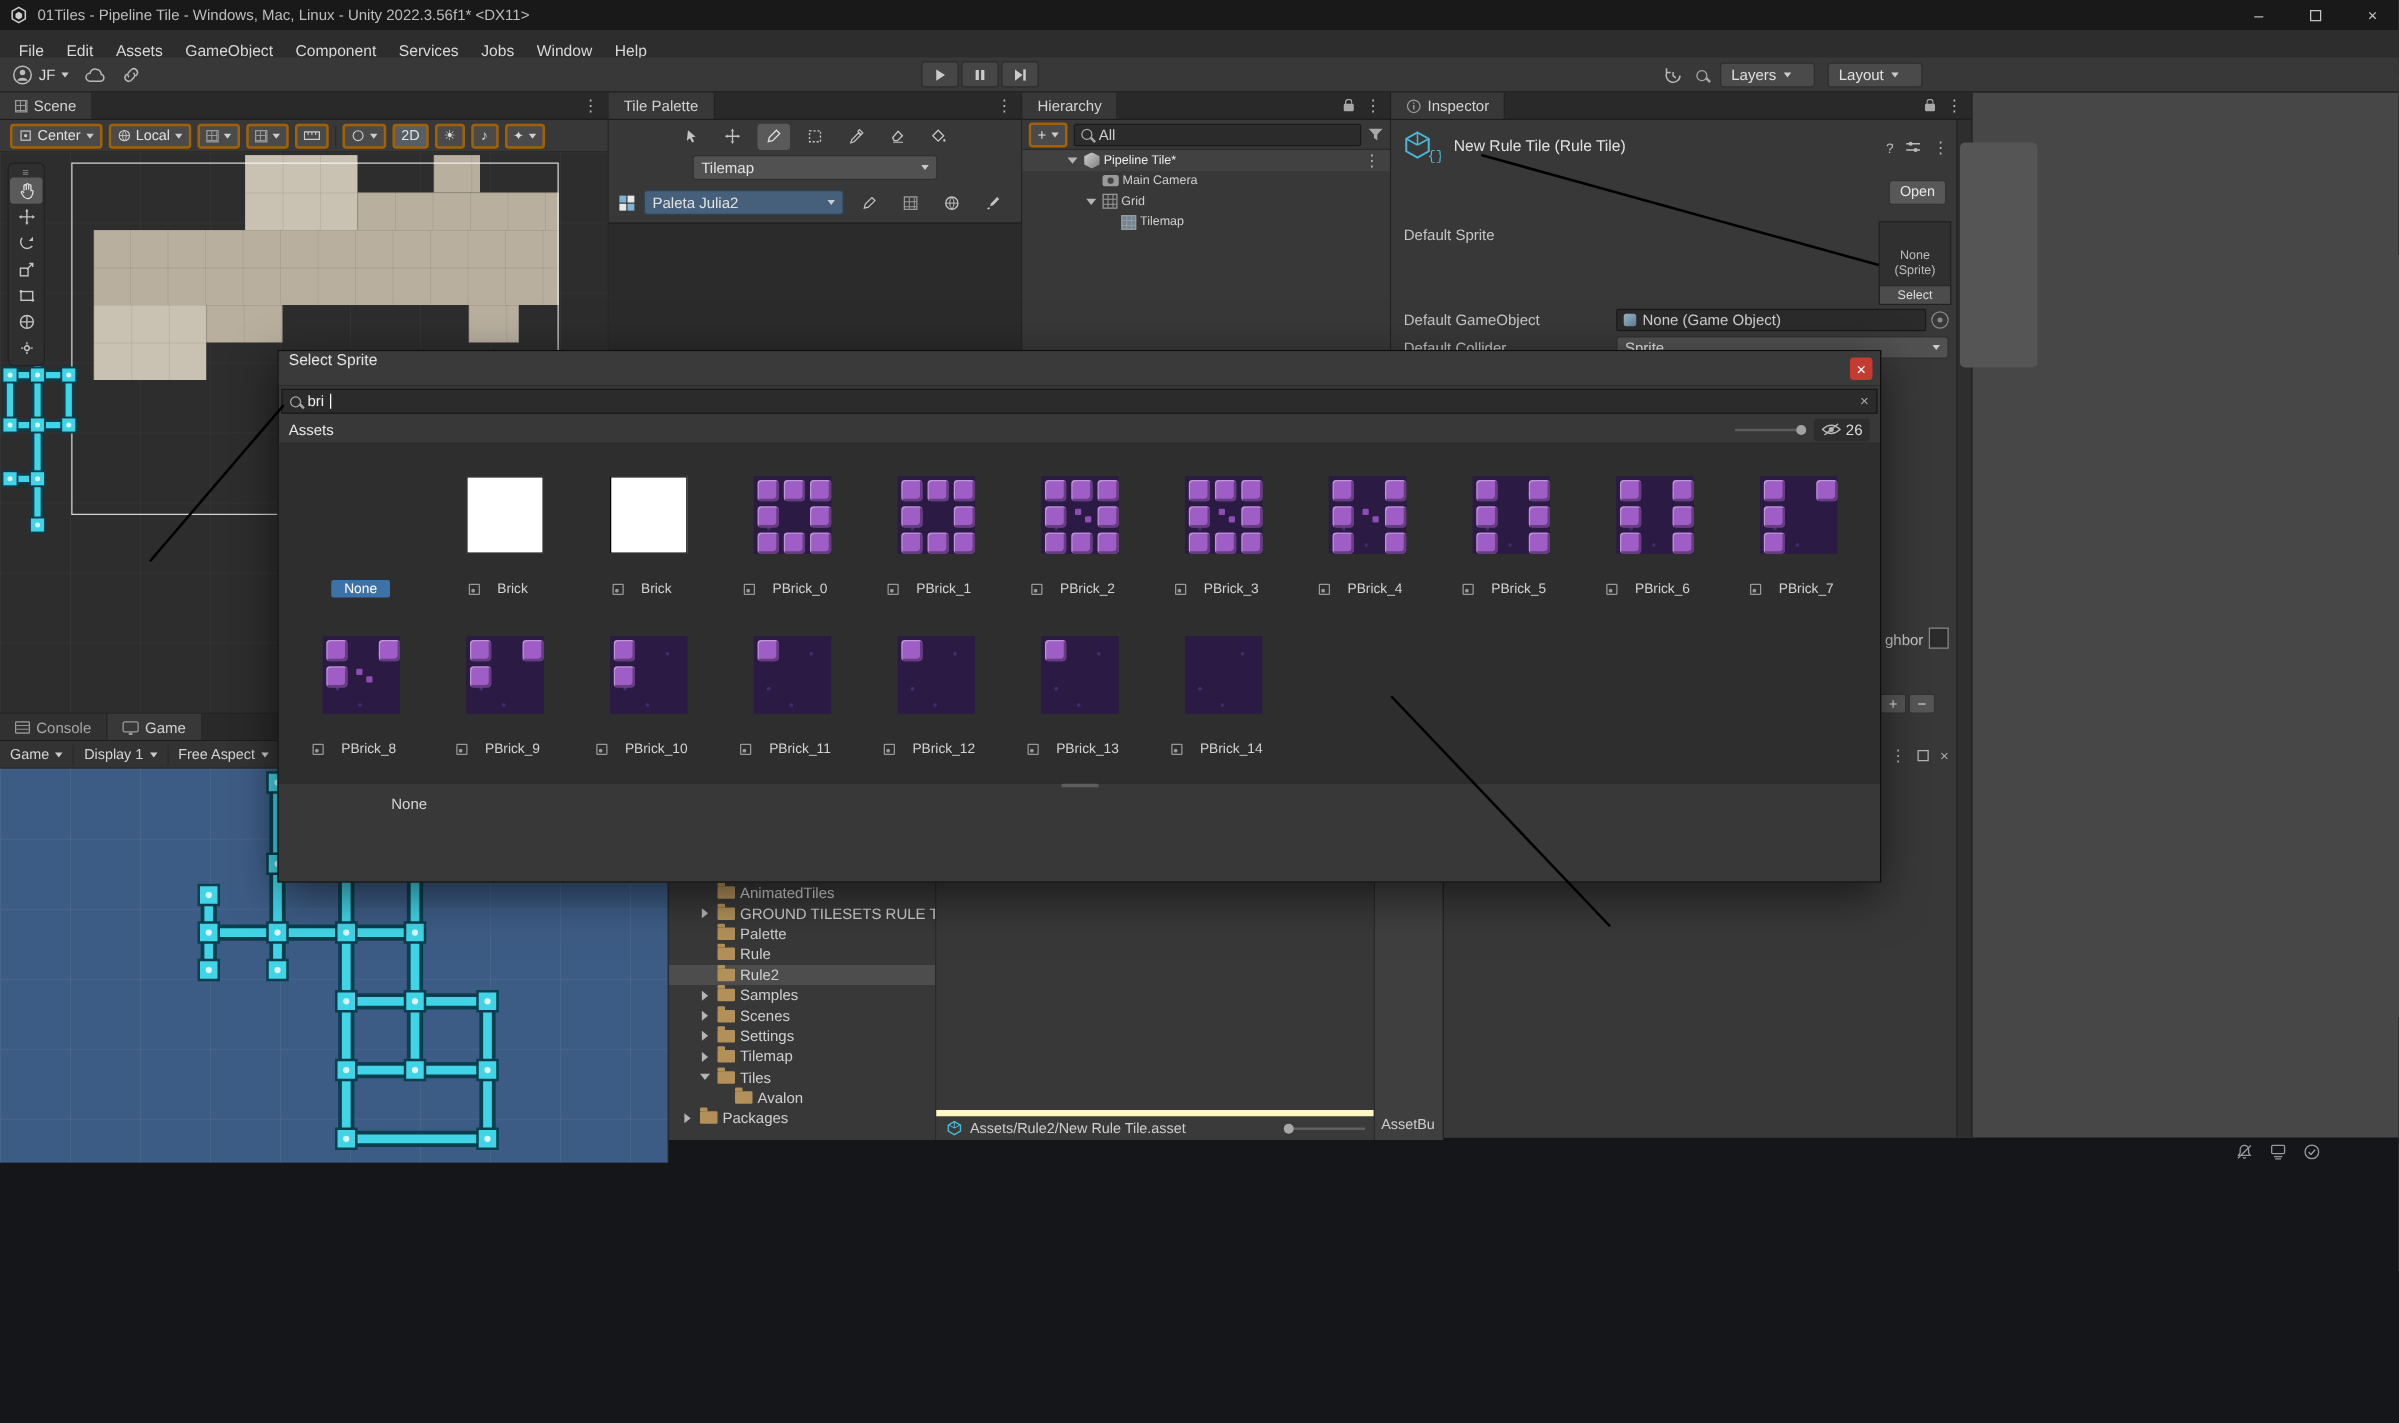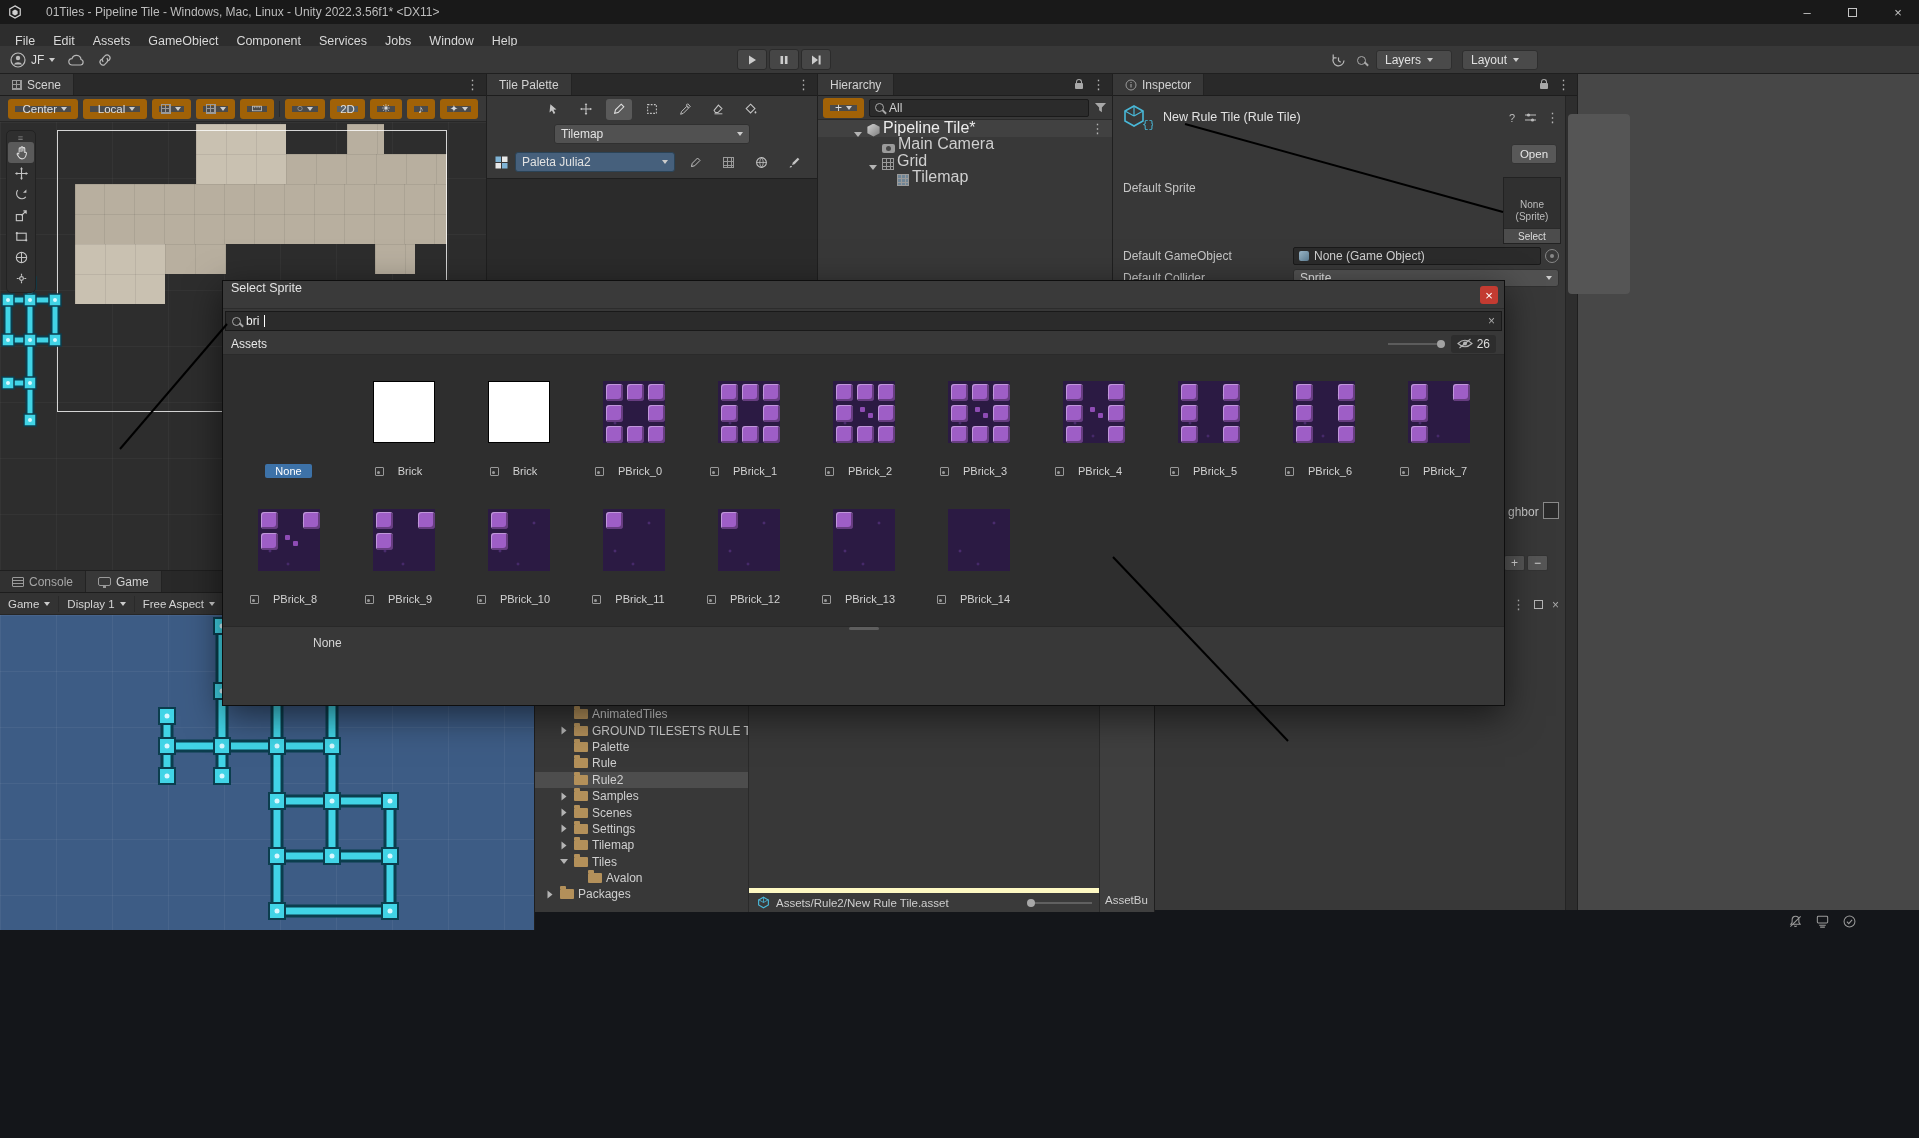--- a/index.html
+++ b/index.html
@@ -3,21 +3,21 @@
 <meta charset="utf-8">
 <style>
 *{margin:0;padding:0;box-sizing:border-box}
 html,body{background:#1a1a1a}
 #stage{position:relative;width:1919px;height:1138px;background:#474747;overflow:hidden;
   font-family:"Liberation Sans",sans-serif;color:#ccc;font-size:12px}
 .abs{position:absolute}
 
 
 .titlebar{position:absolute;left:0;top:0;width:1919px;height:24px;background:#191919;
-  display:flex;align-items:center;padding:0 8px;gap:24px;z-index:5}
+  display:flex;align-items:center;padding:0 8px;gap:8px;z-index:5}
 .titlebar .title{color:#bdbdbd;font-size:12px}
 .win-controls{position:absolute;right:14px;top:0;height:24px;display:flex;align-items:center;gap:34px;color:#c5c5c5}
 .win-controls .wc{font-size:13px;width:14px;text-align:center;cursor:default}
 .maxbox{width:9px;height:9px;border:1px solid #c5c5c5}
 
 
 .menubar{position:absolute;left:0;top:24px;width:1919px;height:35px;background:#2d2d2d;
   display:flex;align-items:center;padding-left:6px;z-index:5;border-bottom:1px solid #242424}
 .menu-item{padding:0 9px;line-height:22px;color:#d8d8d8;font-size:12.5px}
 
@@ -67,21 +67,21 @@
 .tabstrip{position:absolute;left:0;top:0;right:0;height:22px;background:#292929;display:flex;
   align-items:flex-end;border-bottom:1px solid #1d1d1d}
 .tab{height:21px;display:flex;align-items:center;gap:5px;padding:0 12px;background:#383838;
   color:#d2d2d2;font-size:12px;border-right:1px solid #232323}
 .tab.inactive{background:#313131;color:#a6a6a6}
 .strip-icons{margin-left:auto;display:flex;align-items:center;gap:9px;padding-right:7px;height:100%}
 
 
 .scene-toolbar{position:absolute;left:0;top:22px;right:0;height:26px;background:#383838;
   border-bottom:1px solid #272727;display:flex;align-items:center;gap:5px;padding:0 8px}
-.sbtn{height:20px;min-width:22px;background:#4a4a4a;border:7px solid #a16207;border-radius:3px;
+.sbtn{height:20px;min-width:22px;background:#4a4a4a;border:2px solid #a16207;border-radius:3px;
   display:flex;align-items:center;justify-content:center;gap:4px;padding:0 5px;color:#e0e0e0;font-size:11.5px}
 .sbtn.on{background:#565f66}
 .scene-content{position:absolute;left:0;top:48px;right:0;bottom:0;background:#2d2d2d;overflow:hidden;
   background-image:linear-gradient(rgba(255,255,255,.03) 1px,transparent 1px),
     linear-gradient(90deg,rgba(255,255,255,.03) 1px,transparent 1px);background-size:56px 56px}
 .tan{position:absolute;background:#b8af9f;
   background-image:linear-gradient(rgba(0,0,0,.07) 1px,transparent 1px),
     linear-gradient(90deg,rgba(0,0,0,.07) 1px,transparent 1px);background-size:30px 30px}
 .tan.lt{background-color:#c9c1b1}
 .gizmo-rect{position:absolute;left:57px;top:8px;width:390px;height:282px;
@@ -97,21 +97,21 @@
   justify-content:center;gap:7px;border-bottom:none}
 .tp-row2{position:absolute;left:0;top:50px;right:0;height:24px;display:flex;justify-content:center}
 .tp-row3{position:absolute;left:0;top:76px;right:0;height:24px;display:flex;align-items:center;padding:0 8px;gap:7px}
 .tp-content{position:absolute;left:0;top:104px;right:0;bottom:0;background:#2b2b2b;border-top:1px solid #1f1f1f}
 .tp-dd-blue{background:#46607c;border-color:#2b4356}
 
 
 .hi-toolbar{position:absolute;left:0;top:22px;right:0;height:24px;background:#383838;
   border-bottom:1px solid #2a2a2a;display:flex;align-items:center;gap:5px;padding:0 5px}
 .hi-tree{position:absolute;left:0;top:46px;right:0;bottom:0}
-.h-row{display:flex;align-items:flex-end;gap:3px;height:16.5px;font-size:16px;color:#cfcfcf;white-space:nowrap}
+.h-row{display:flex;align-items:center;gap:3px;height:16.5px;font-size:10px;color:#cfcfcf;white-space:nowrap}
 .h-row.h-head{background:#414141;color:#ececec}
 .hic{width:13px;height:13px;flex:none;display:inline-block}
 .hic.unity{background:linear-gradient(135deg,#d2d2d2,#7c7c7c);
   clip-path:polygon(50% 0,97% 25%,97% 75%,50% 100%,3% 75%,3% 25%)}
 .hic.camera{height:9px;background:#9a9a9a;border-radius:2px;position:relative}
 .hic.camera::after{content:'';position:absolute;width:5px;height:5px;border-radius:50%;background:#454545;top:2px;left:4px}
 .hic.grid,.hic.tilemap{width:12px;height:12px;border:1px solid #9a9a9a;
   background-image:linear-gradient(#9a9a9a 1px,transparent 1px),linear-gradient(90deg,#9a9a9a 1px,transparent 1px);
   background-size:4px 4px;background-position:-1px -1px}
 .hic.tilemap{background-color:#6f8596}

